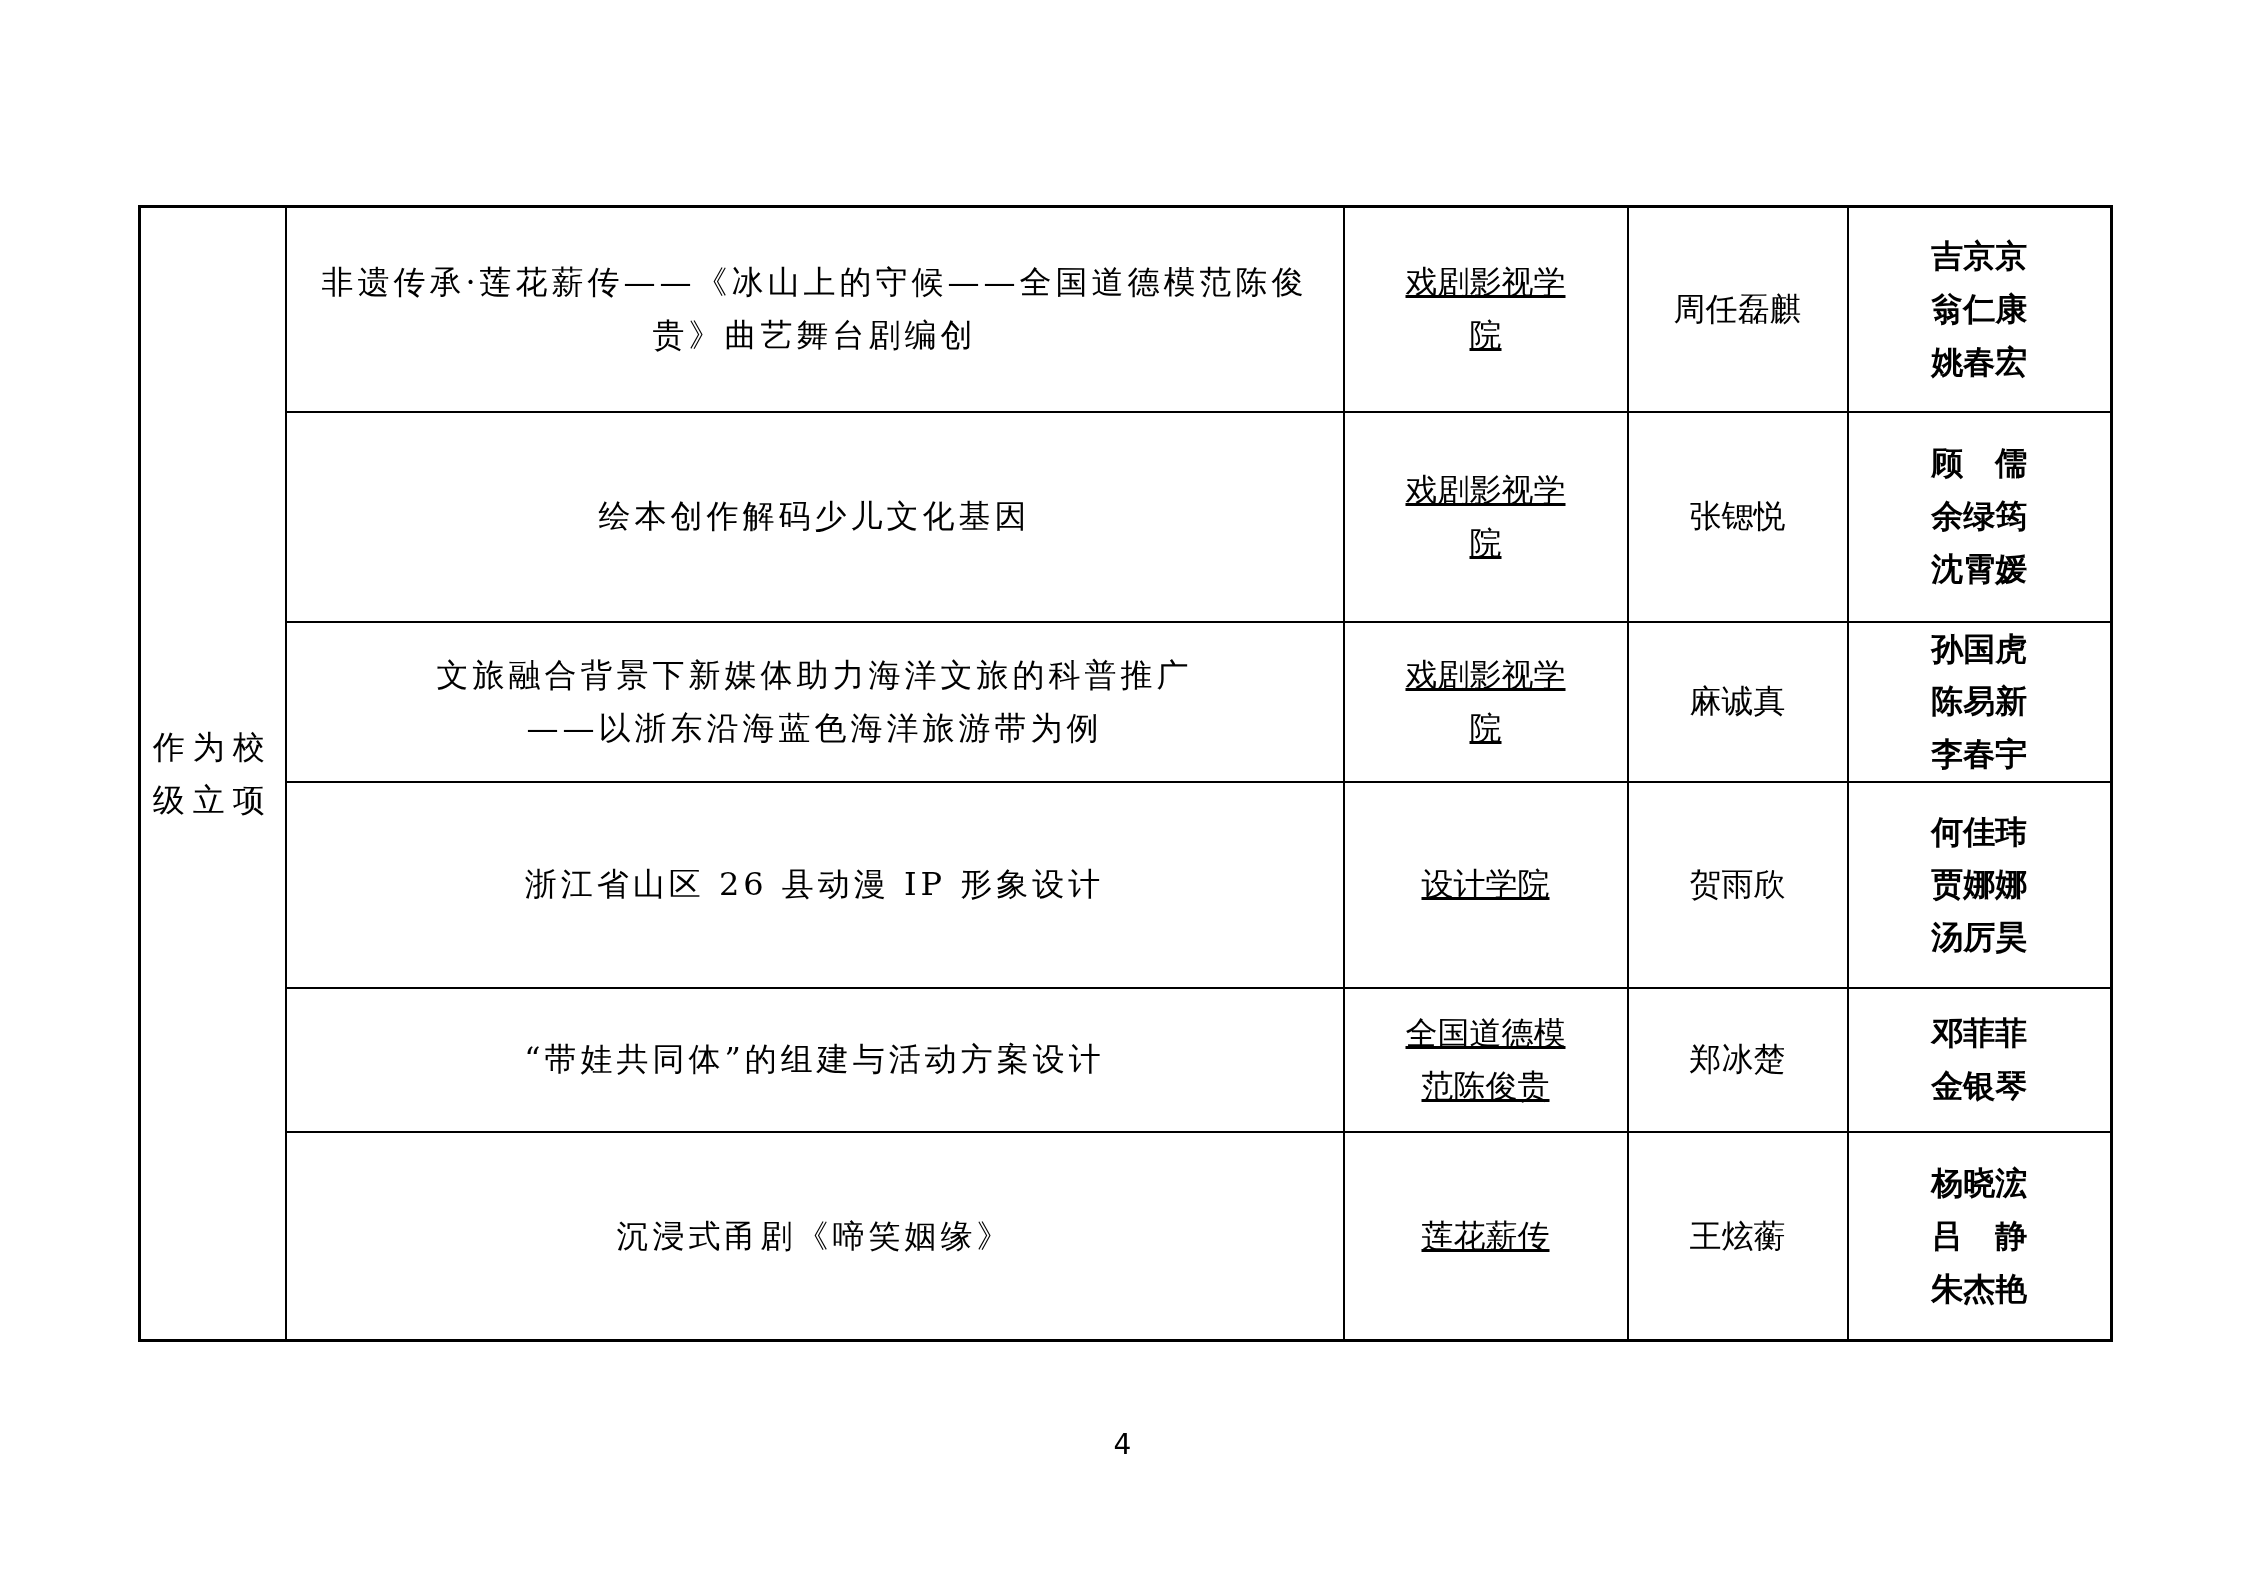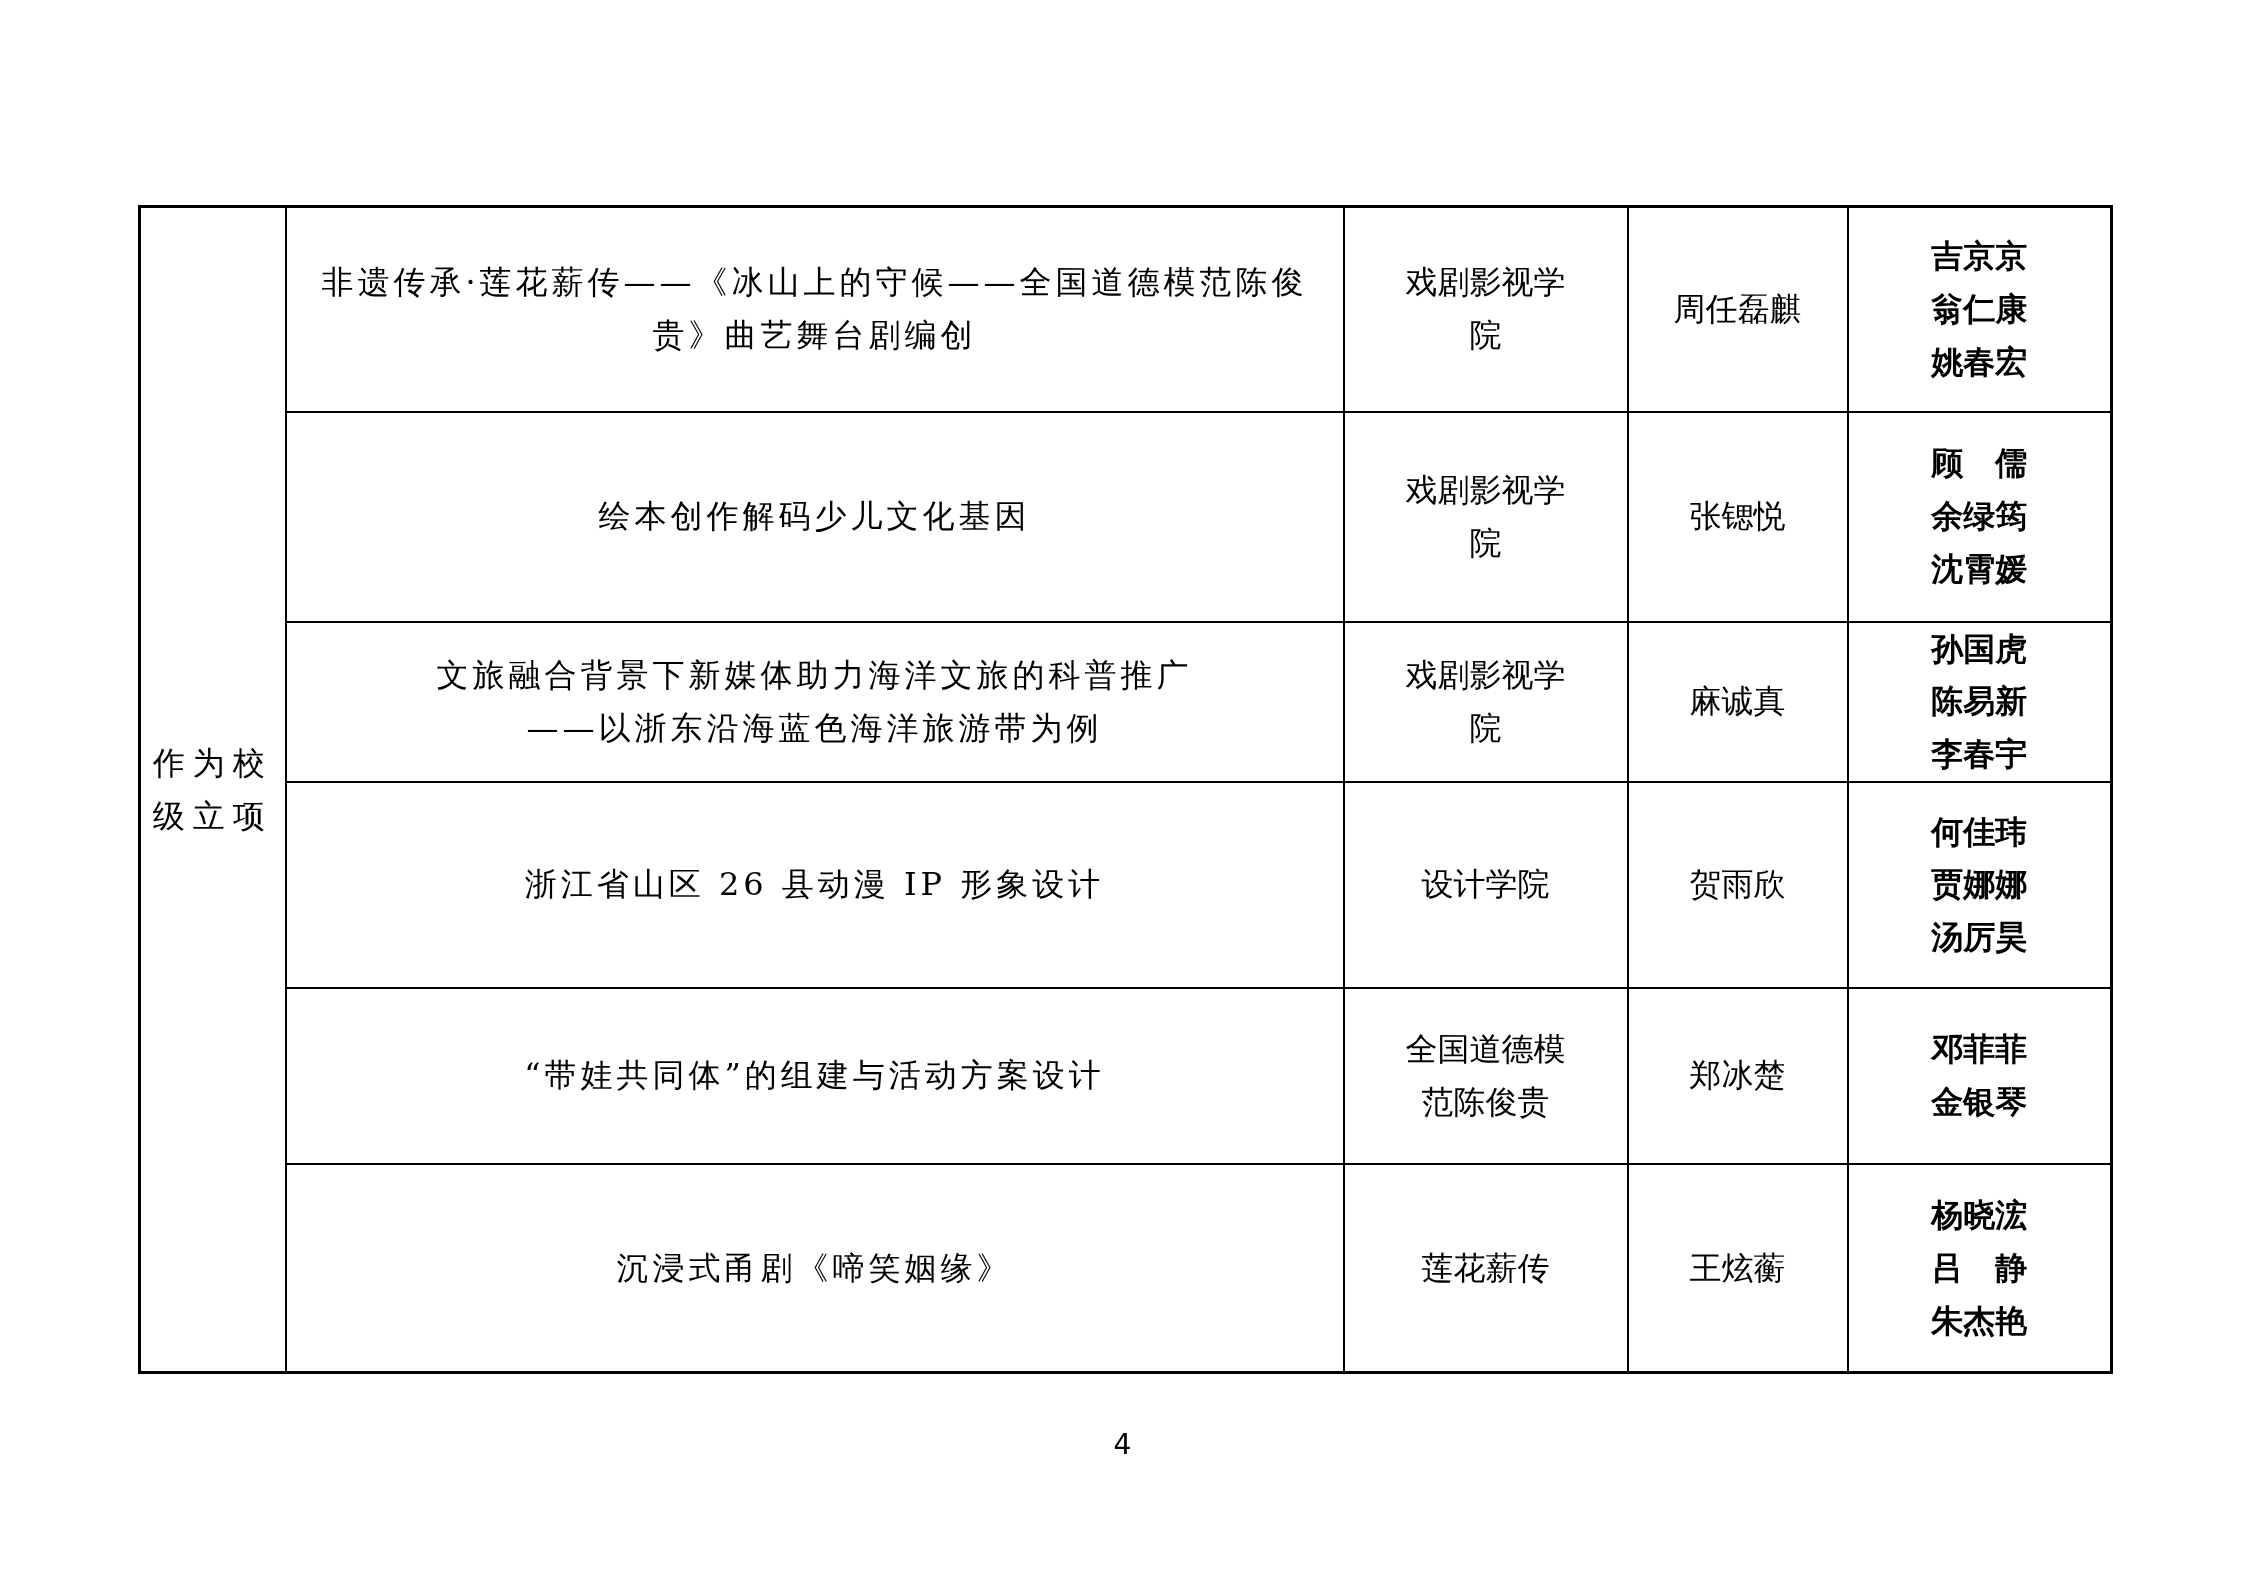--- a/index.html
+++ b/index.html
@@ -45,34 +45,35 @@
     letter-spacing: 8px;
     padding: 0 6px;
   }
   td.title {
     letter-spacing: 4px;
     white-space: pre-line;
     text-align: center;
   }
   td.college {
     padding: 0 46px;
+    text-decoration: underline;
   }
   td.leader {
     padding: 0 16px;
   }
   td.members {
     white-space: pre-line;
     padding: 0 10px;
     font-weight: bold;
   }
   tr.r0 { height: 205px; }
   tr.r1 { height: 210px; }
   tr.r2 { height: 146px; }
   tr.r3 { height: 206px; }
-  tr.r4 { height: 176px; }
+  tr.r4 { height: 144px; }
   tr.r5 { height: 209px; }
   .page-number {
     position: absolute;
     left: 0;
     top: 1428px;
     width: 2245px;
     text-align: center;
     font-size: 28px;
     font-family: "DejaVu Sans", "Liberation Sans", sans-serif;
     color: #000000;

